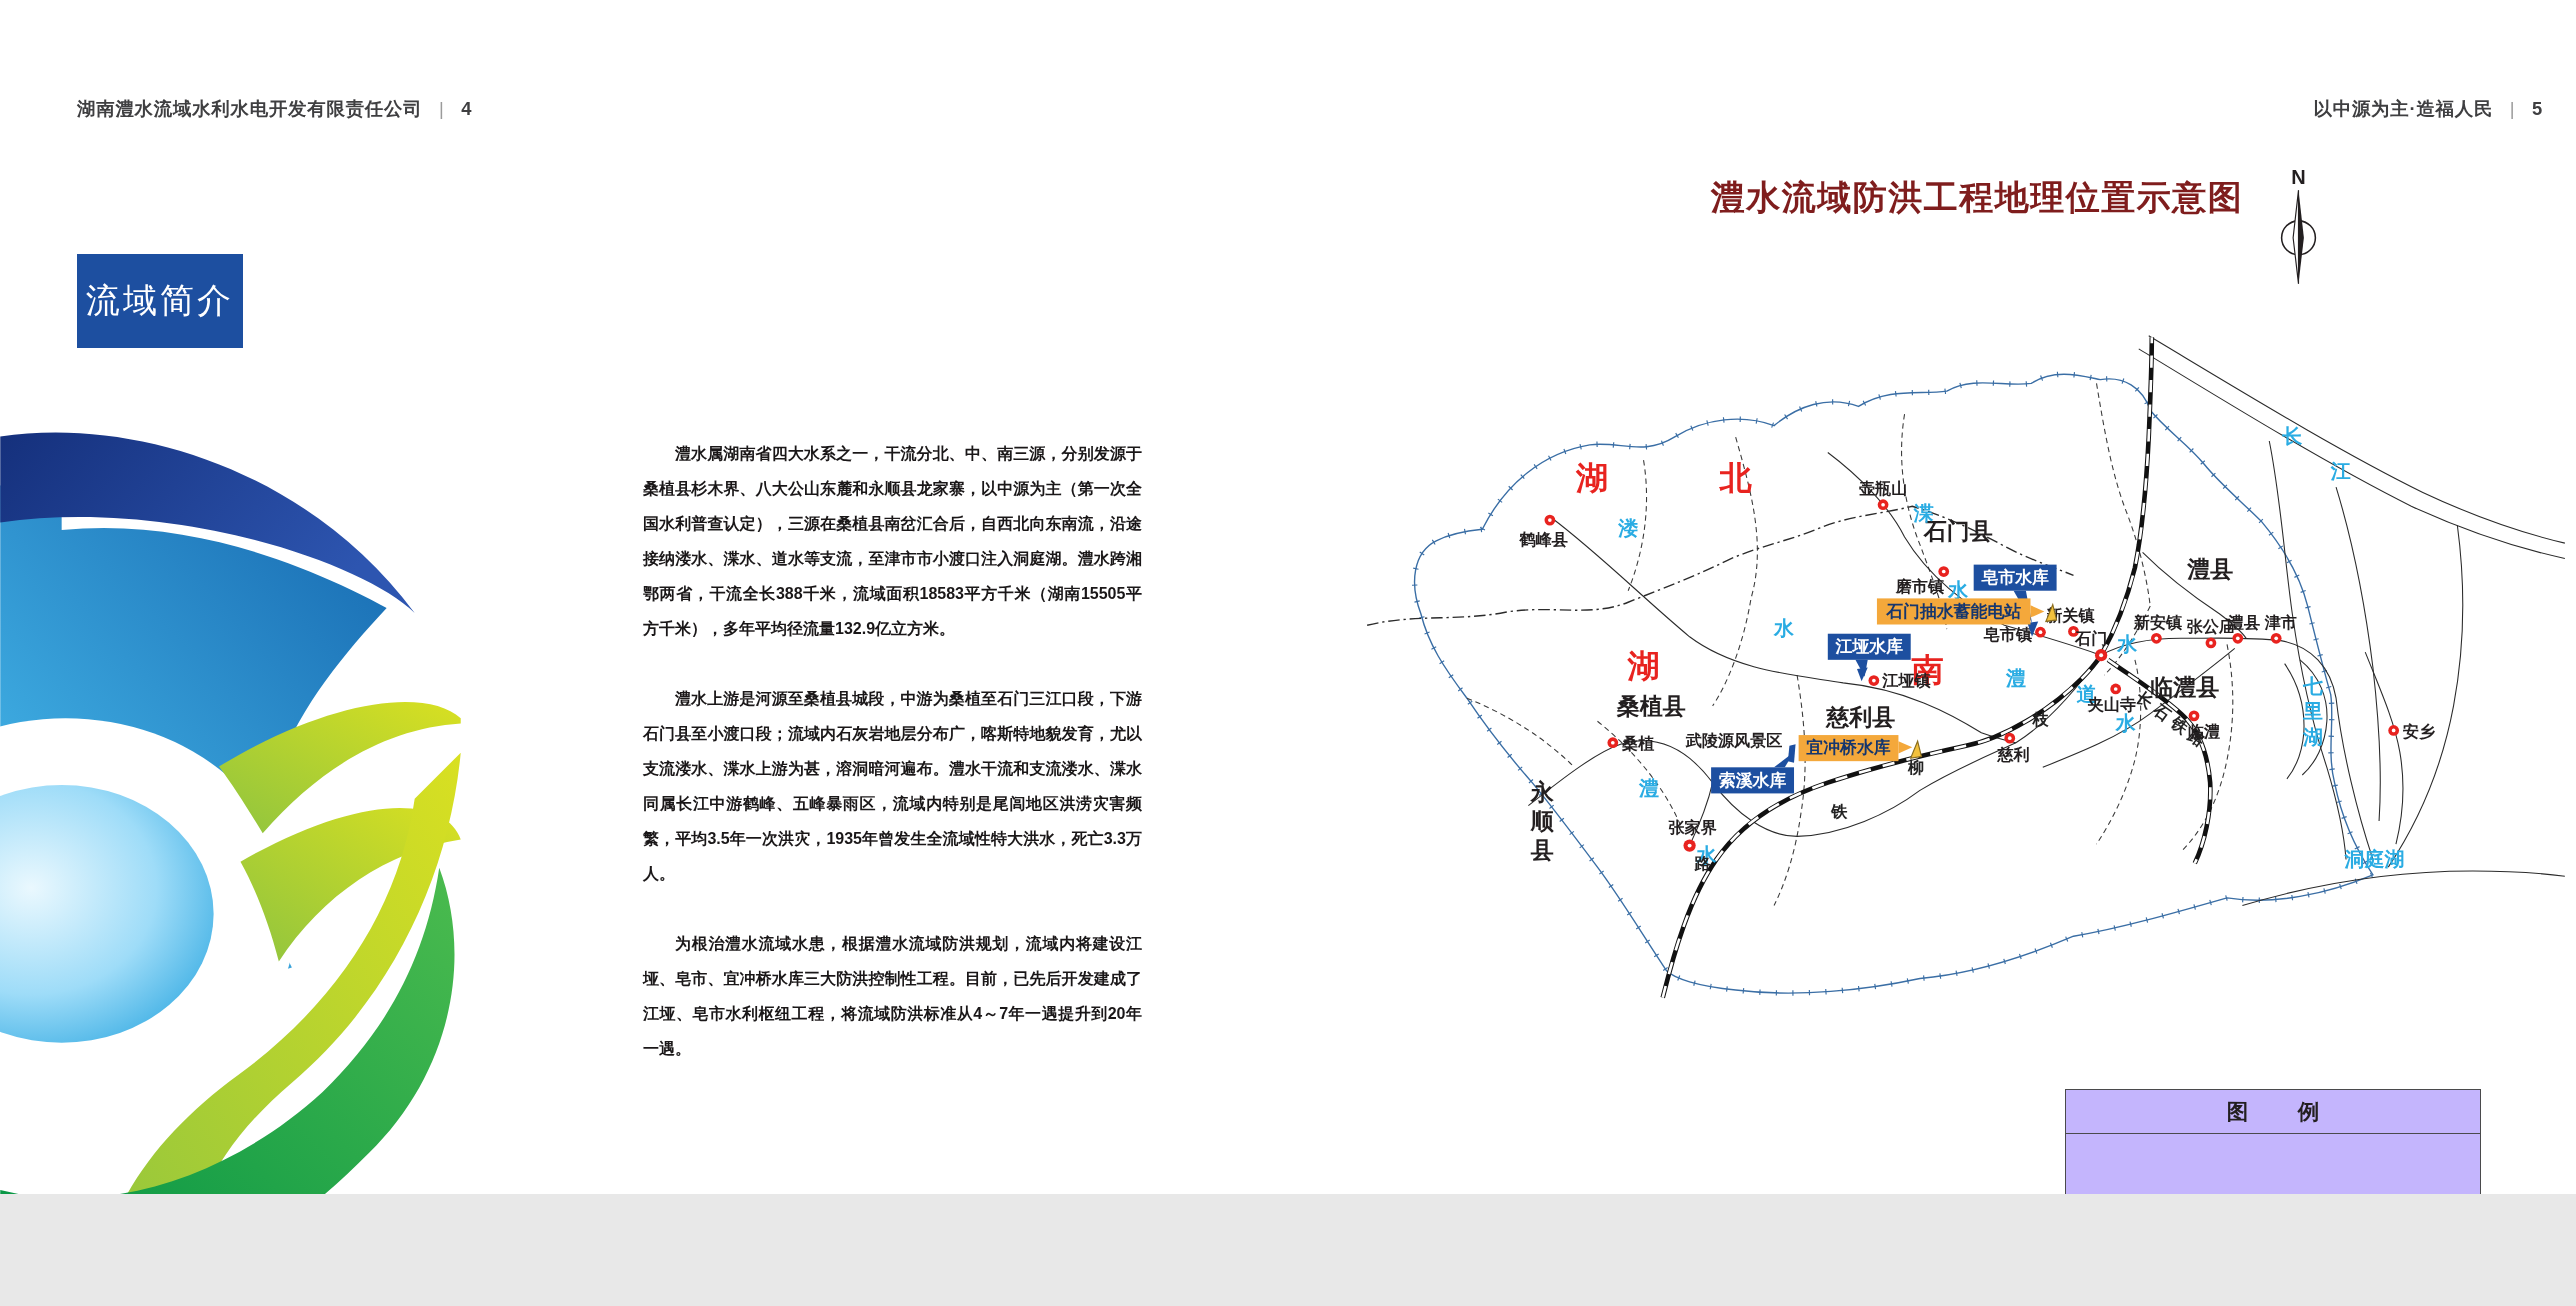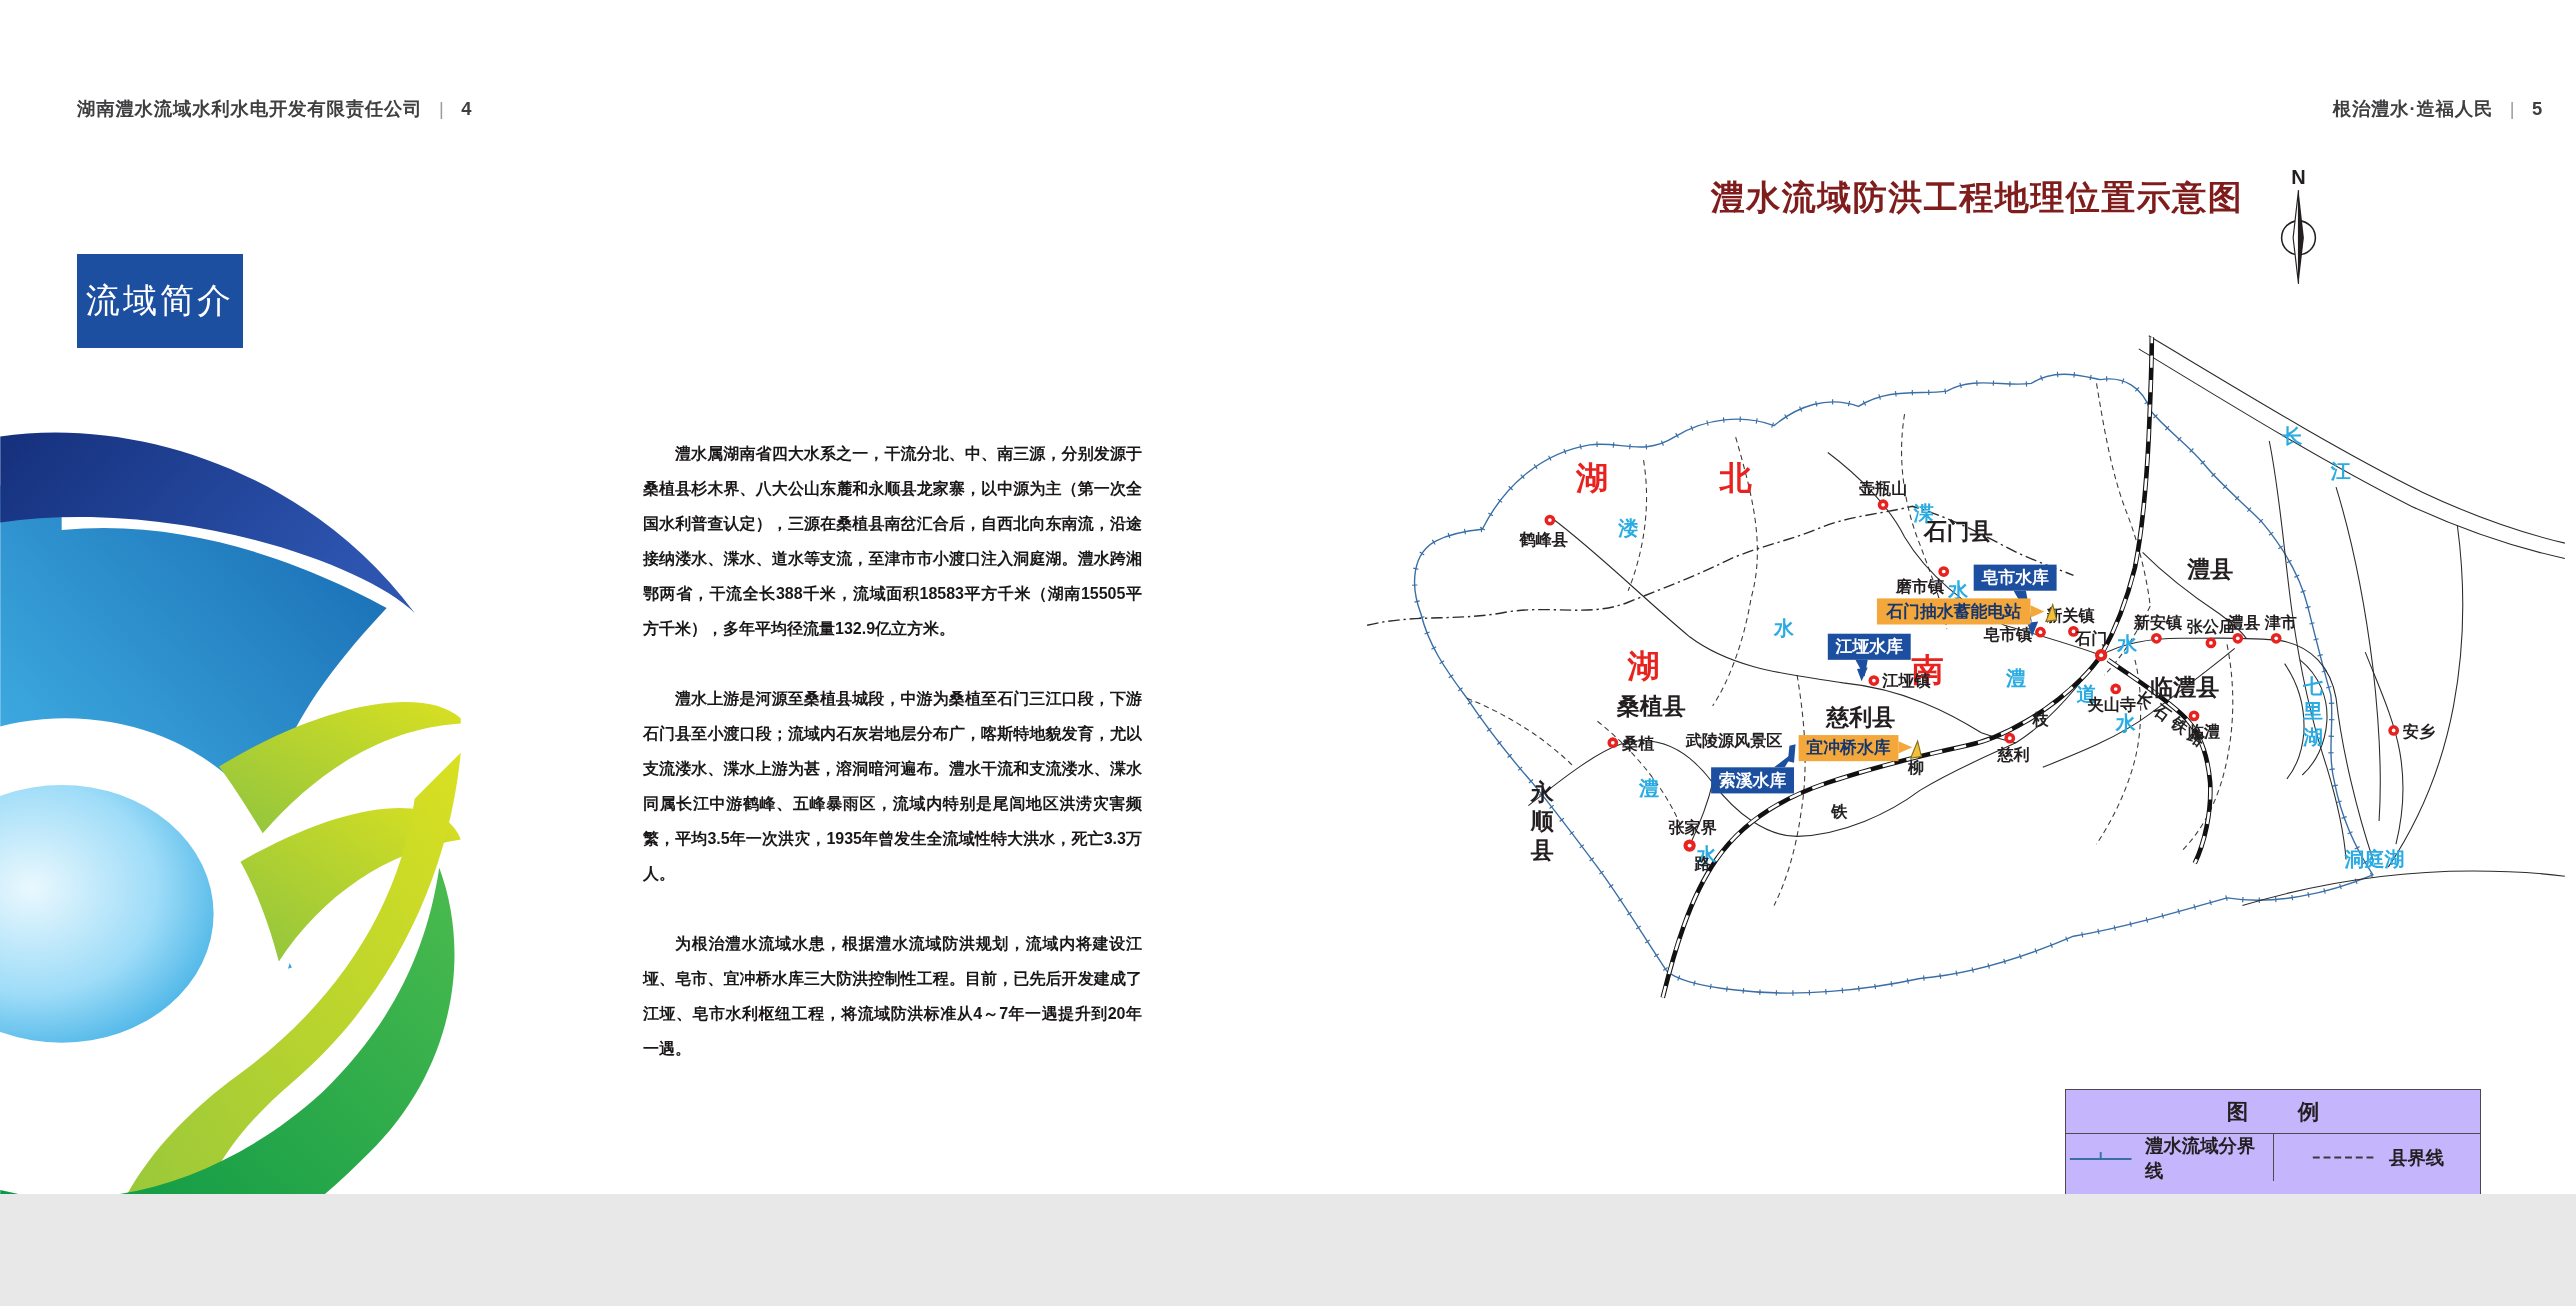--- a/index.html
+++ b/index.html
@@ -99,21 +99,21 @@
     <path fill="url(#gNavy)" d="M0,28 C170,2 400,70 540,258 C470,190 220,108 0,140 Z"></path>
     <ellipse cx="85" cy="655" rx="300" ry="260" fill="#ffffff"></ellipse>
     <ellipse cx="80" cy="650" rx="198" ry="168" fill="url(#gPupil)"></ellipse>
     <path fill="url(#gLime)" d="M285,458 C430,370 555,355 600,395 L600,402 C505,408 418,458 342,545 C322,512 303,482 285,458 Z"></path>
     <path fill="url(#gLime)" d="M313,582 C470,492 580,496 600,553 C505,568 420,625 363,712 C350,662 333,618 313,582 Z"></path>
     <path fill="url(#gLime)" d="M600,440 C585,600 510,760 380,870 C300,938 255,1010 245,1090 L238,1161 L120,1161 C130,1040 200,940 310,860 C440,765 520,640 540,500 Z"></path>
     <path fill="url(#gGreen)" d="M0,1161 L0,1010 C140,1045 300,992 420,882 C505,800 555,705 572,590 C615,705 590,855 480,962 C385,1058 290,1115 195,1161 Z"></path>
   </svg>
 
   <div class="hdr hdr-right">
-    <span>根治澧水·造福人民</span>
+    <span>以中源为主·造福人民</span>
     <span class="sep">|</span>
     <span>5</span>
   </div>
 
   <div class="map-title">澧水流域防洪工程地理位置示意图</div>
 
   <div class="compass">
     <div class="n">N</div>
     <svg width="43" height="100" viewBox="0 0 56 130">
       <circle cx="28" cy="66" r="22" fill="none" stroke="#231f20" stroke-width="2"></circle>
@@ -346,31 +346,16 @@
     </g>
     <g>
       <rect x="562" y="538" width="130" height="34" fill="#f4a83b"></rect>
       <polygon points="692,546 692,562 710,554" fill="#f4a83b"></polygon>
       <text class="t-callout-o" x="627" y="562" text-anchor="middle">宜冲桥水库</text>
     </g>
   </svg>
 
   <div class="legend">
     <div class="ltitle">图　例</div>
-    <div class="lrow">
-      <div class="lcell first">
-        <svg width="69" height="17" viewBox="0 0 88.6094 22">
-          <line x1="5" y1="13" x2="85" y2="13" stroke="#3a6ea5" stroke-width="2.5"></line>
-          <line x1="45" y1="4" x2="45" y2="13" stroke="#3a6ea5" stroke-width="2.5"></line>
-        </svg>
-        <span>澧水流域分界线</span>
-      </div>
-      <div class="lcell">
-        <svg width="69" height="17" viewBox="0 0 90 22">
-          <line x1="5" y1="11" x2="85" y2="11" stroke="#3a3a3a" stroke-width="2.5" stroke-dasharray="9 5"></line>
-        </svg>
-        <span>县界线</span>
-      </div>
-    </div>
   </div>
 
 </div>
 
 
 </body></html>

